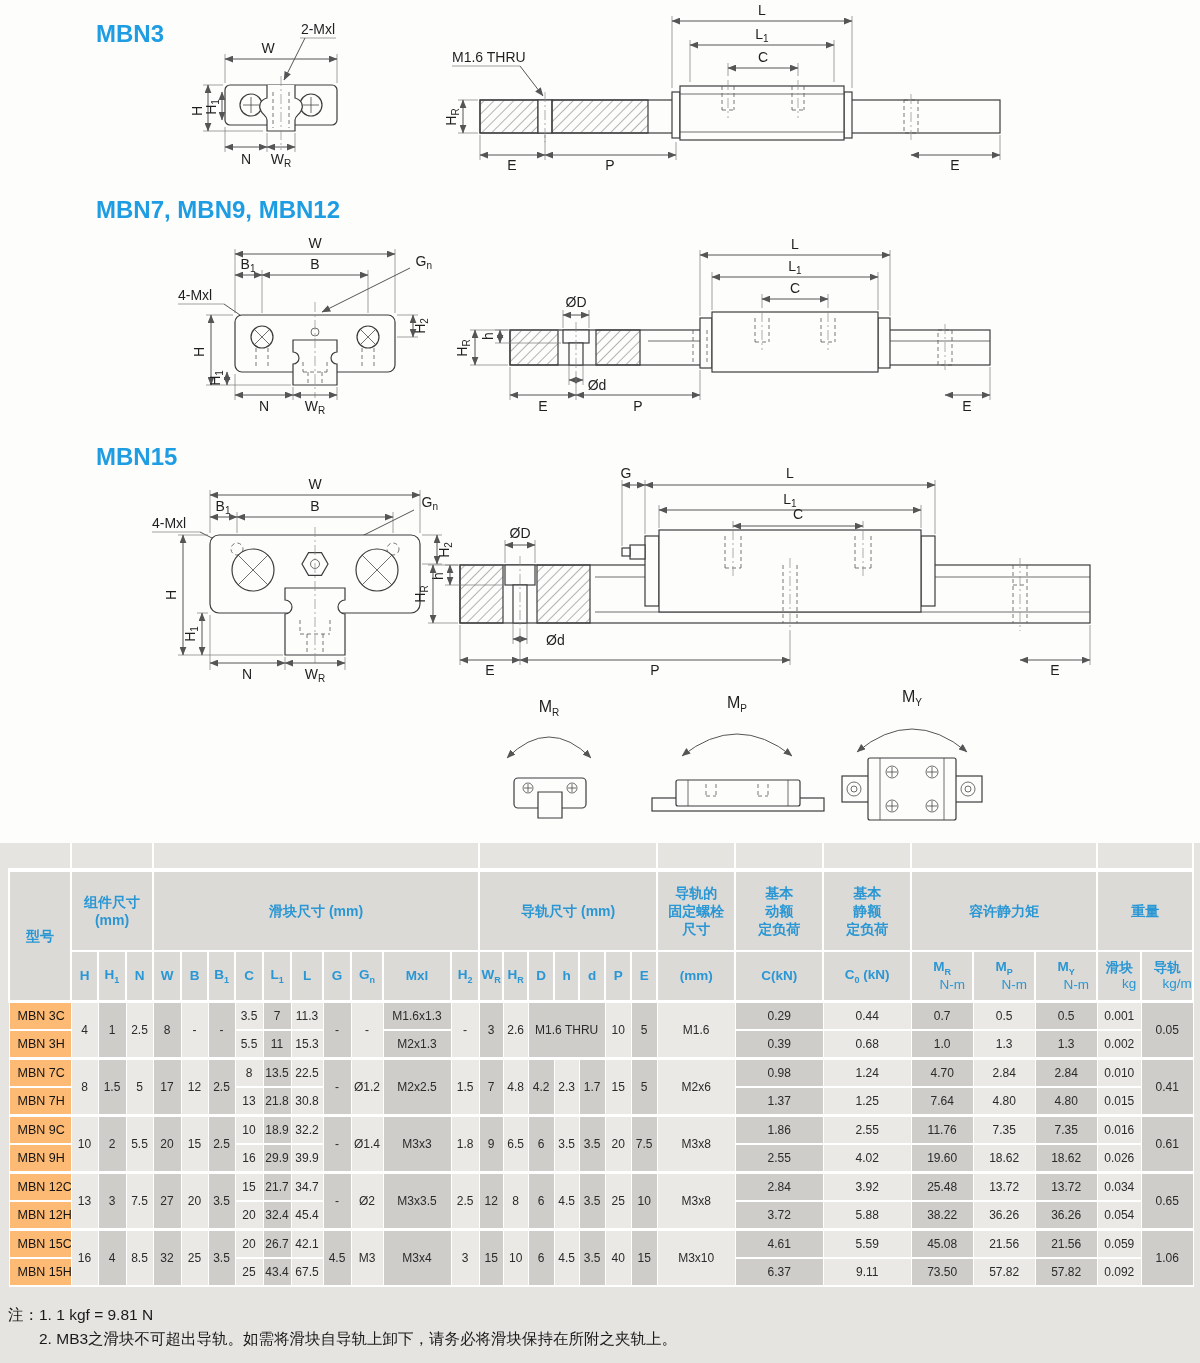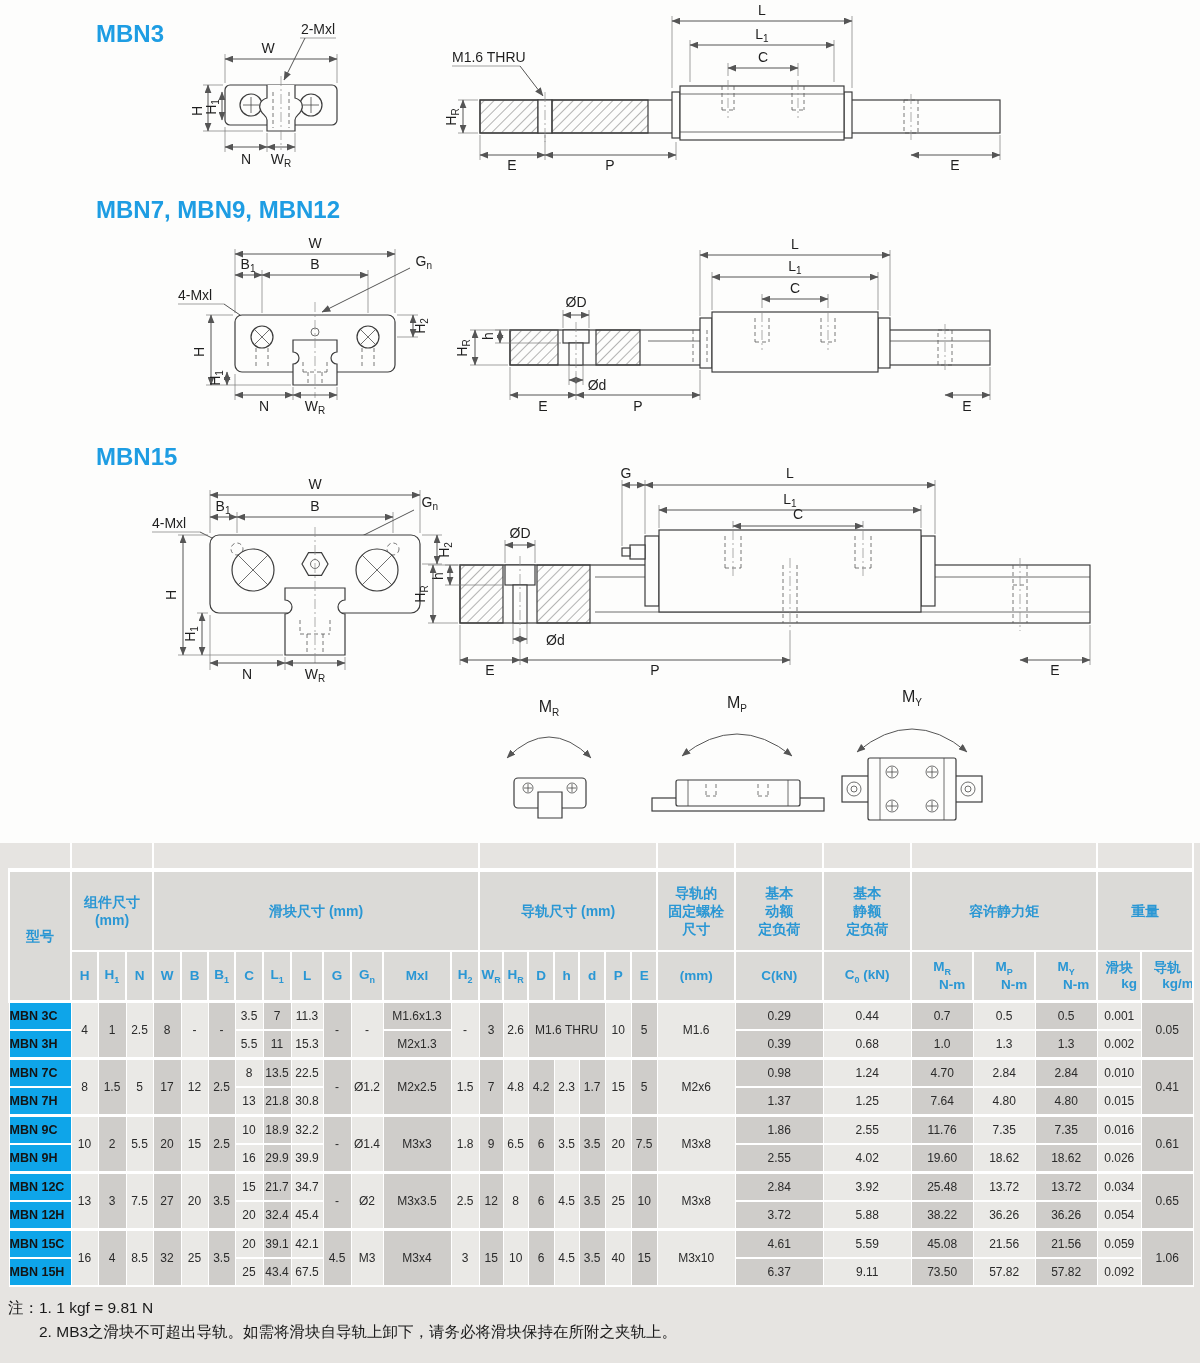--- a/index.html
+++ b/index.html
@@ -22,29 +22,29 @@
   text.title{font-size:24px;font-weight:bold;fill:#1e9de3}
   
   table{border-collapse:collapse;table-layout:fixed;width:1184px;margin:0 0 0 8px;}
   th,td{padding:0;overflow:hidden;white-space:nowrap;}
   tr.strip th{height:25px;background:#e6e4e1;border-right:2px solid #fff;border-bottom:4px solid #fff;}
   tr.gh th{background:#dbdad7;color:#2a97d4;font-size:14px;font-weight:bold;height:78px;
            white-space:pre-line;border:2px solid #fff;vertical-align:middle;text-align:center;line-height:1.3;}
   tr.sh th{background:#dbdad7;color:#2a97d4;font-size:13.5px;font-weight:bold;height:48px;
            border:2px solid #fff;text-align:center;vertical-align:middle;line-height:1.15;}
   tr.sh th sub{font-size:9px;}
-  tr.sh th div{font-weight:bold;padding-left:20px;}
+  tr.sh th div{font-weight:normal;padding-left:20px;}
   td{height:26px;font-size:12px;color:#2b2b2b;text-align:center;vertical-align:middle;
      border:1px solid #fff;border-bottom:2px solid #fff;}
-  td.c-model{background:#0ea5e9;text-align:left;font-weight:bold;font-size:12.5px;color:#141414;}
+  td.c-model{background:#fdba74;text-align:left;padding-left:8px;font-weight:normal;font-size:12.5px;color:#141414;}
   td.c-light{background:#eae9e6;}
   td.c-dark{background:#cfcdca;}
   tr.gs td{border-top:3px solid #fff;}
   
-  .notes{margin:9px 10px 0 8px;font-size:15.5px;color:#1a1a1a;line-height:1.55;}
+  .notes{margin:16px 10px 0 8px;font-size:15.5px;color:#1a1a1a;line-height:1.55;}
   .notes .indent{padding-left:31px;}
 </style>
 </head>
 <body>
 
 <div class="canvas">
 
   <div class="top-section">
   <svg width="1200" height="843" viewBox="0 0 1200 843">
     <defs>
@@ -658,21 +658,21 @@
           </tr>
           <tr class="gs">
             <td class="c-model">MBN 15C</td>
             <td rowspan="2" class="c-light">16</td>
             <td rowspan="2" class="c-dark">4</td>
             <td rowspan="2" class="c-light">8.5</td>
             <td rowspan="2" class="c-dark">32</td>
             <td rowspan="2" class="c-light">25</td>
             <td rowspan="2" class="c-dark">3.5</td>
             <td class="c-light">20</td>
-            <td class="c-dark">39.1</td>
+            <td class="c-dark">26.7</td>
             <td class="c-light">42.1</td>
             <td rowspan="2" class="c-dark">4.5</td>
             <td rowspan="2" class="c-light">M3</td>
             <td rowspan="2" class="c-dark">M3x4</td>
             <td rowspan="2" class="c-light">3</td>
             <td rowspan="2" class="c-dark">15</td>
             <td rowspan="2" class="c-light">10</td>
             <td rowspan="2" class="c-dark">6</td>
             <td rowspan="2" class="c-light">4.5</td>
             <td rowspan="2" class="c-dark">3.5</td>

